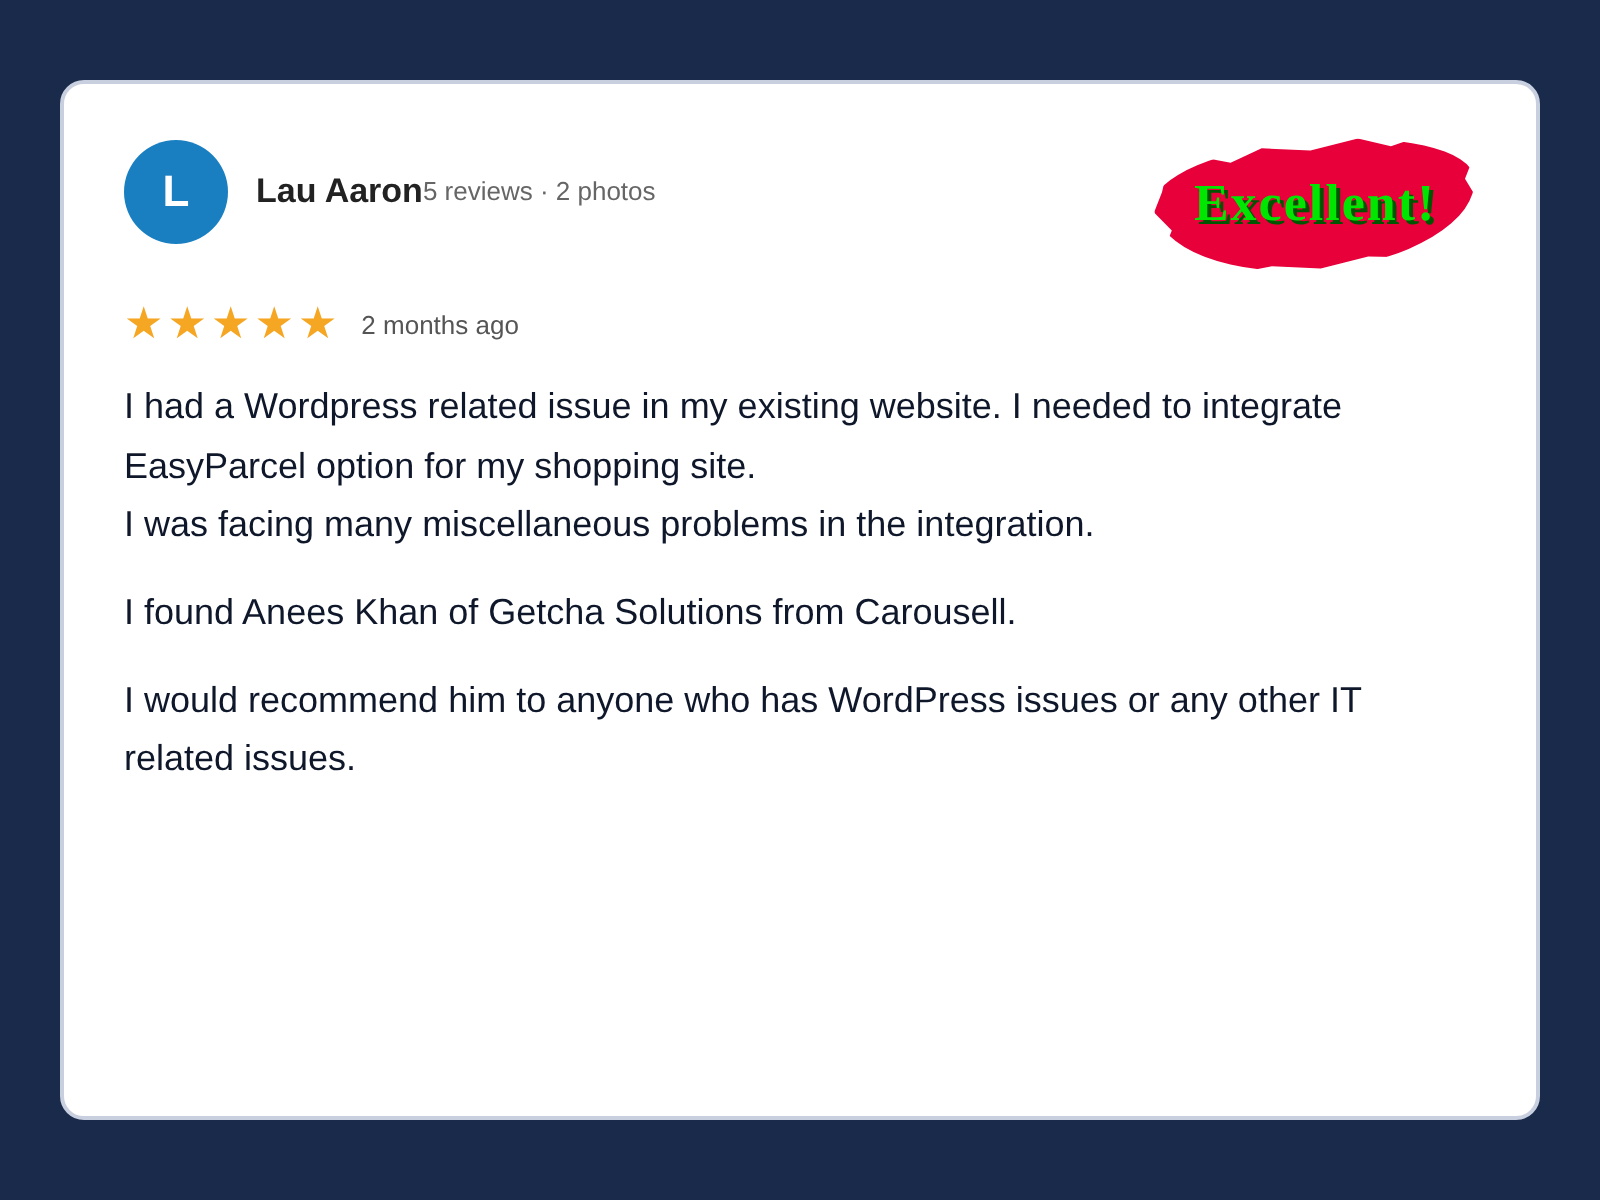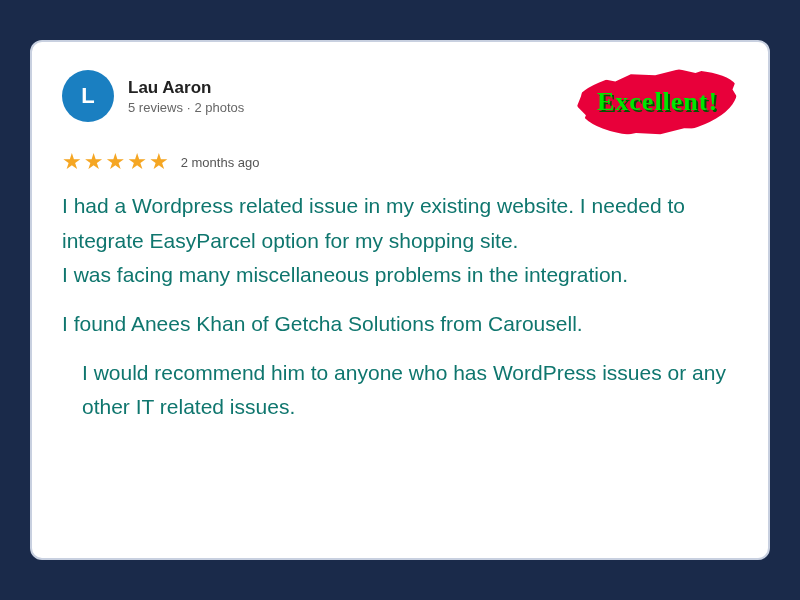--- a/index.html
+++ b/index.html
@@ -50,21 +50,21 @@
       align-items: center;
       justify-content: center;
       color: white;
       font-size: 22px;
       font-weight: bold;
       flex-shrink: 0;
     }
 
     .user-details {
       display: flex;
-      flex-direction: column;
+      flex-direction: row;
     }
 
     .user-name {
       font-size: 17px;
       font-weight: bold;
       color: #222222;
     }
 
     .user-meta {
       font-size: 13px;
@@ -115,32 +115,31 @@
       font-size: 22px;
     }
 
     .time-ago {
       font-size: 13px;
       color: #555555;
       margin-left: 4px;
     }
 
     .review-text {
-      font-size: 21px;
-      color: #0f766e;
+      font-size: 18px;
+      color: #0f172a;
       line-height: 1.65;
     }
 
     .review-paragraph {
       margin-bottom: 14px;
     }
 
     .review-paragraph:last-child {
       margin-bottom: 0;
-      margin-left: 20px;
     }
   </style>
 </head>
 <body>
 
 <div class="card">
   <div class="header">
     <div class="user-info">
       <div class="avatar">
         <span>L</span>

